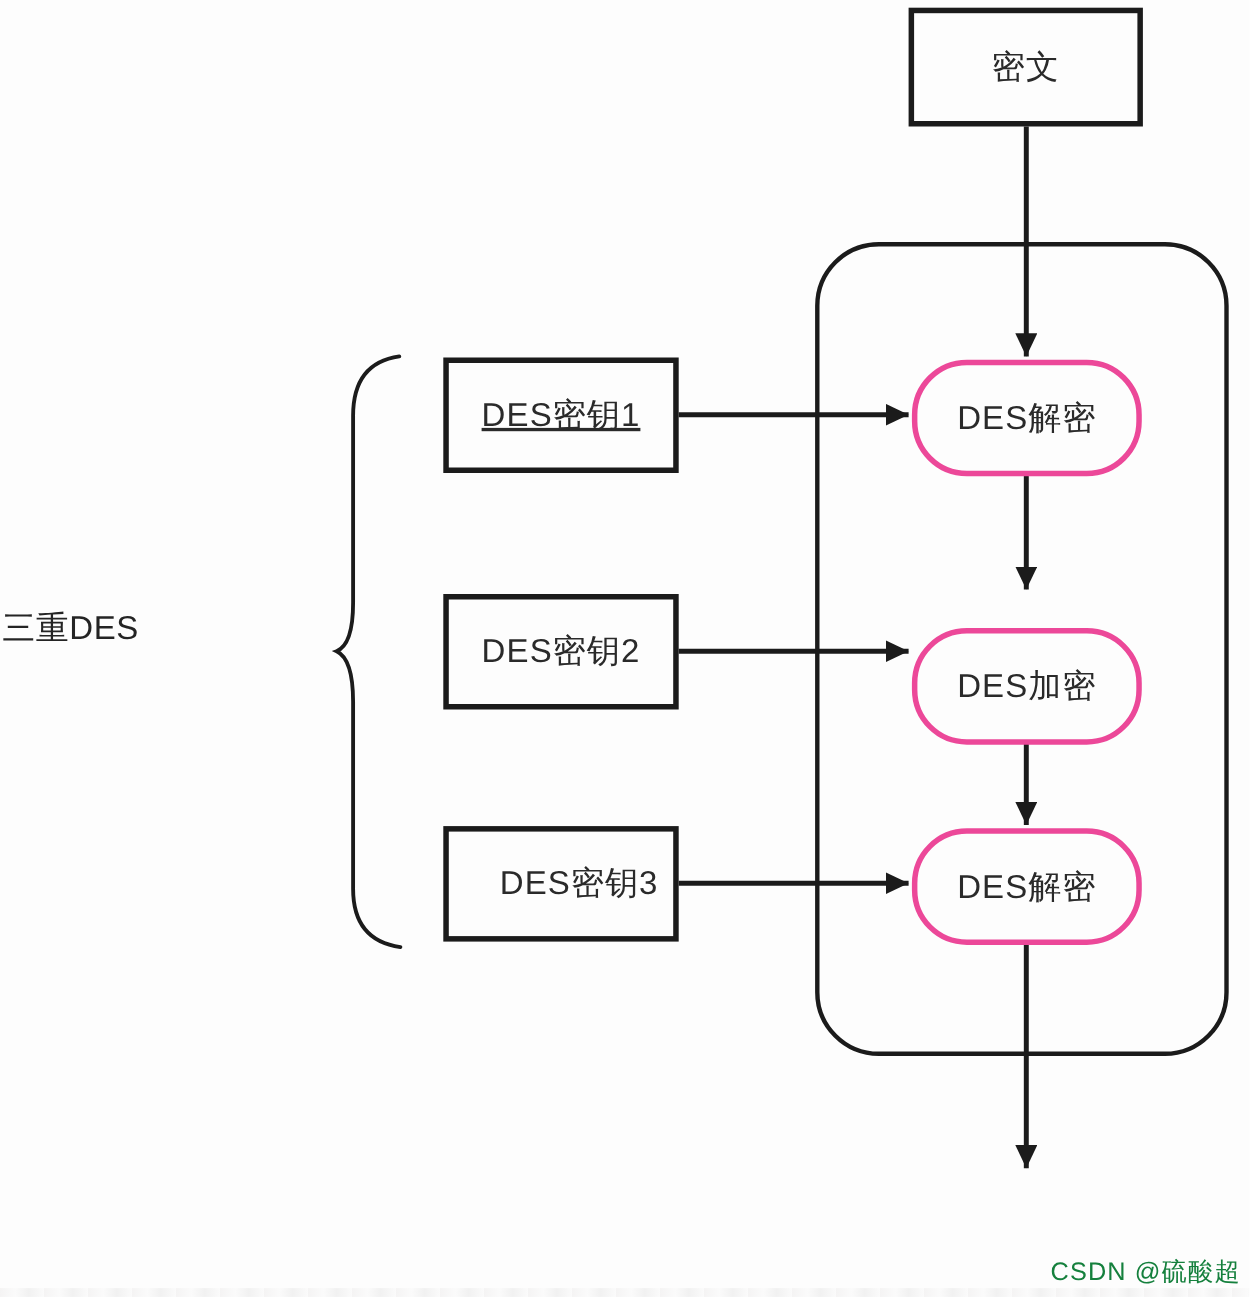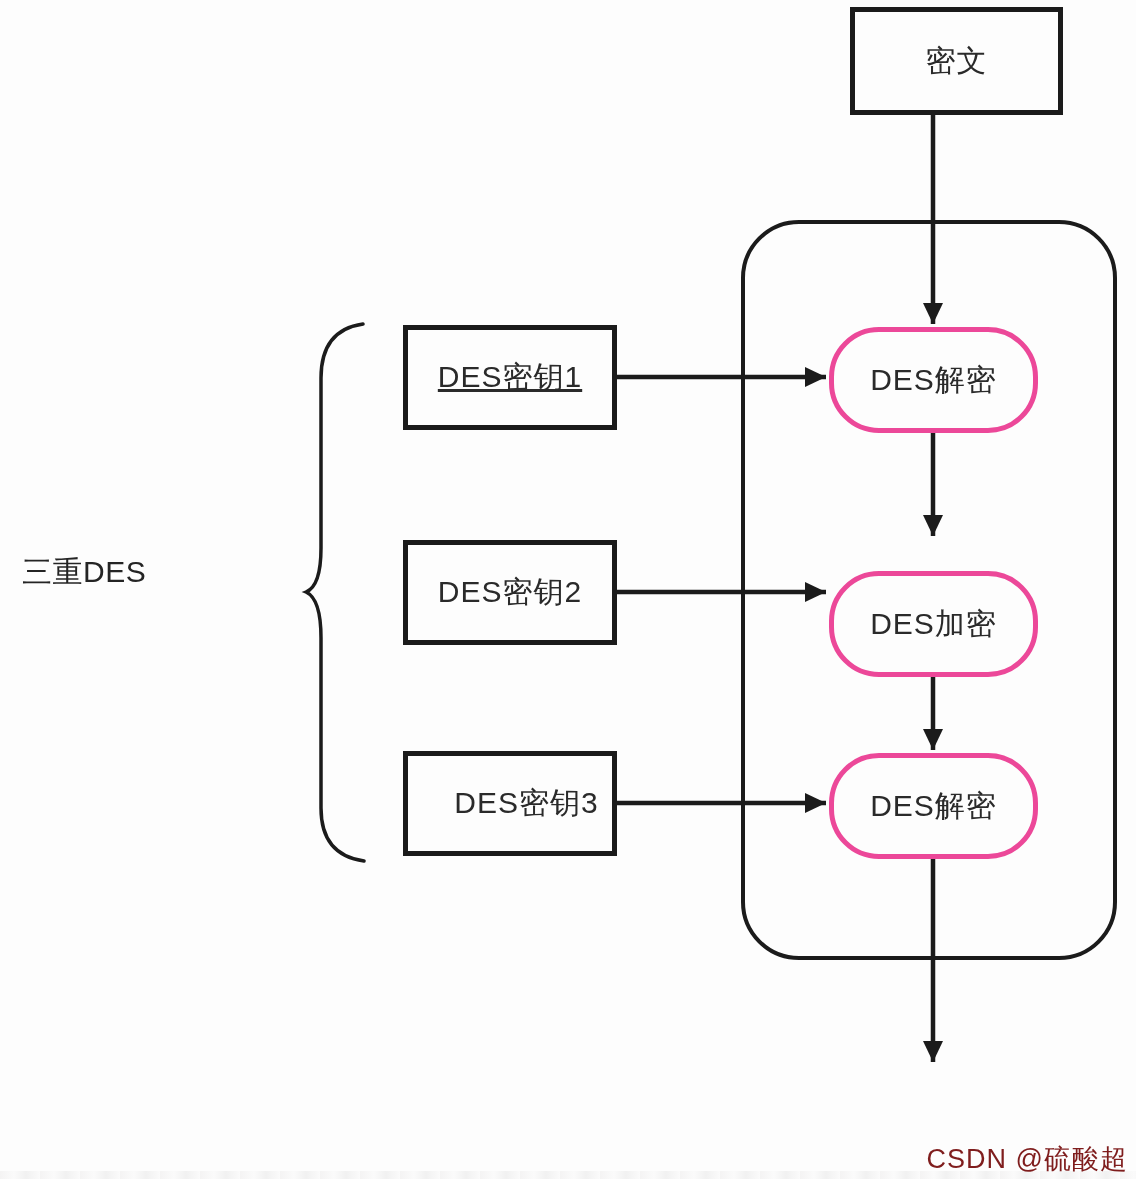--- a/index.html
+++ b/index.html
@@ -29,21 +29,21 @@
     justify-content: center;
     background: #fdfdfd;
     box-sizing: border-box;
     font-size: 30px;
     letter-spacing: 1px;
     color: #2a2a2a;
   }
   .rect-box {
     border: 5px solid #1b1b1b;
   }
-  .top-box    { left: 826px; top: 7px;    width: 213px; height: 108px; margin-left: 24px; }
+  .top-box    { left: 826px; top: 7px;    width: 213px; height: 108px; }
   .bottom-box { left: 827px; top: 1066px; width: 211px; height: 101px; }
   .key-box {
     left: 403px; width: 214px; height: 105px;
     border: 5px solid #1b1b1b;
   }
   .key-1 { top: 325px; text-decoration: underline; }
   .key-2 { top: 540px; }
   .key-3 { top: 751px; padding-left: 33px; }
   .stage-box {
     left: 829px; width: 209px; height: 106px;
@@ -57,32 +57,32 @@
     position: absolute;
     left: 741px; top: 220px;
     width: 376px; height: 740px;
     border: 4px solid #1b1b1b;
     border-radius: 58px;
     box-sizing: border-box;
     background: transparent;
   }
   .brace-label {
     position: absolute;
-    left: 22px; top: 552px;
+    left: 2px; top: 552px;
     width: 300px;
     font-size: 30px;
     line-height: 40px;
     color: #242424;
     letter-spacing: 0.5px;
   }
   .watermark {
     position: absolute;
     right: 8px; top: 1141px;
-    font-size: 27px;
-    color: #7f1d1d;
+    font-size: 23px;
+    color: #15803d;
     letter-spacing: 1px;
     z-index: 5;
   }
   .scan-strip {
     position: absolute;
     left: 0; bottom: 0;
     width: 100%; height: 8px;
     background: repeating-linear-gradient(
       90deg,
       #f2f1f1 0px, #fafafa 14px, #eeeeee 26px, #fafafa 40px

